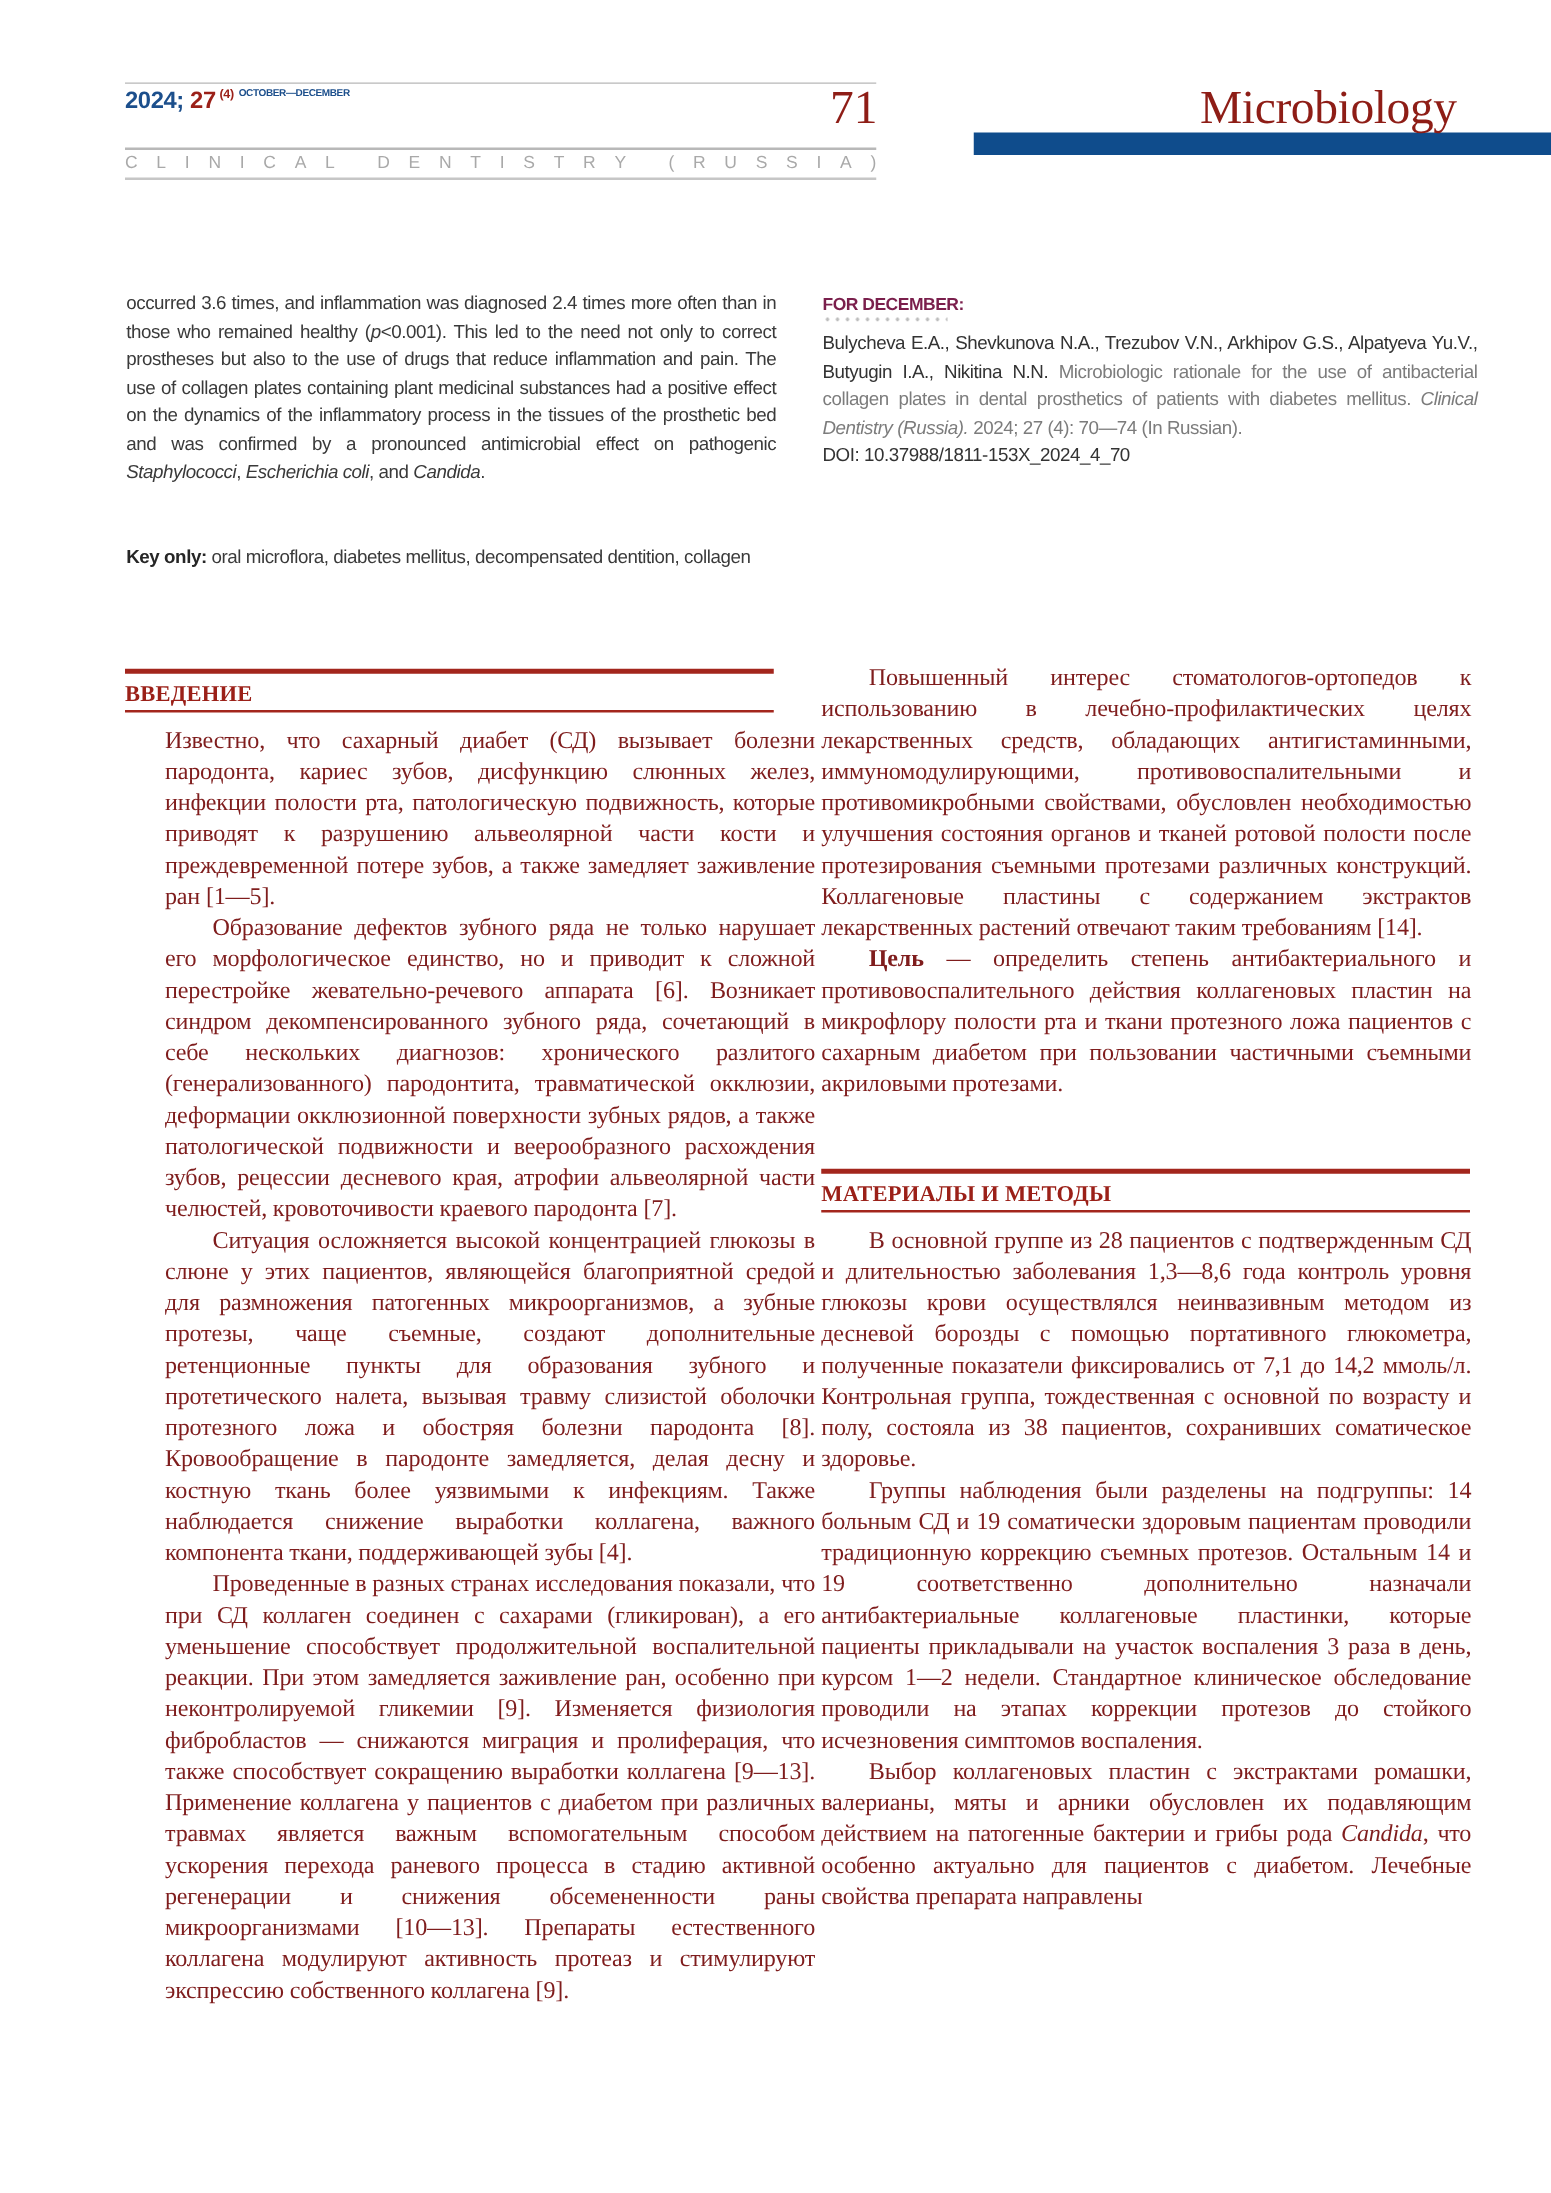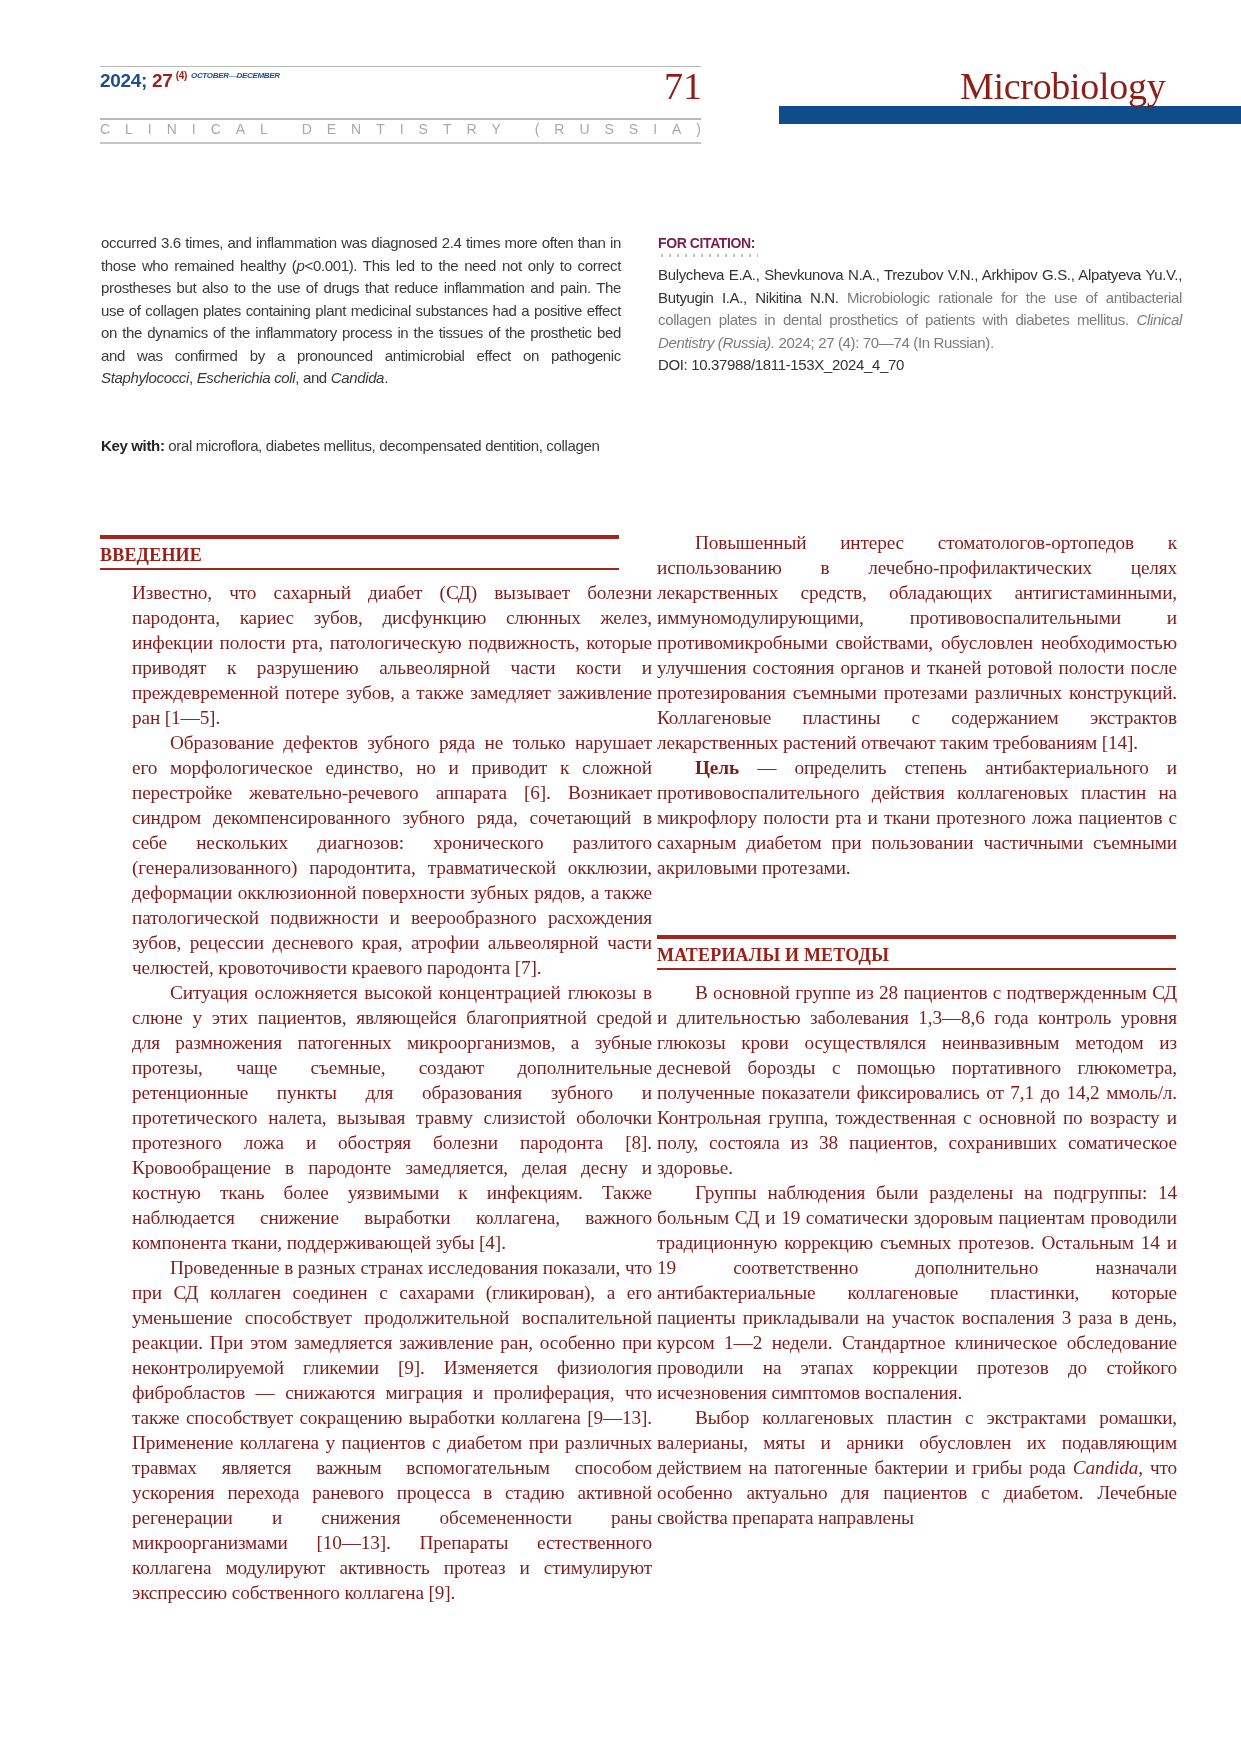--- a/index.html
+++ b/index.html
@@ -3,21 +3,21 @@
 <meta charset="utf-8">
 <style>
   html, body { margin: 0; padding: 0; background: #ffffff; }
   body { width: 1241px; height: 1754px; position: relative; overflow: hidden; color: #2a2a2a; }
 
   
   .hdr-line-top { position: absolute; left: 100px; top: 66px; width: 601px; height: 1px; background: #b8b8b8; }
   .hdr-issue { position: absolute; left: 100px; top: 70px; font-family: "Liberation Sans", sans-serif; font-weight: bold; font-size: 19px; color: #1c4f8c; letter-spacing: -0.3px; }
   .hdr-issue .vol { color: #9b2018; }
   .hdr-issue sup { font-size: 10px; color: #9b2018; font-weight: bold; vertical-align: 8px; margin-left: 3px; }
-  .hdr-issue .period { font-size: 8px; font-style: italic; color: #1c4f8c; vertical-align: 9px; margin-left: 4px; font-weight: bold; text-align: right; }
+  .hdr-issue .period { font-size: 8px; color: #1c4f8c; vertical-align: 9px; margin-left: 4px; font-weight: bold; text-align: right; }
   .hdr-page { position: absolute; left: 660px; top: 64px; width: 42px; text-align: right; font-family: "Liberation Serif", serif; font-size: 38px; color: #8e1d16; }
   .hdr-line-mid { position: absolute; left: 100px; top: 118px; width: 601px; height: 2px; background: #b8b8b8; }
   .hdr-journal { position: absolute; left: 100px; top: 121px; width: 601px; font-family: "Liberation Sans", sans-serif; font-size: 14px; color: #a9a9a9; display: flex; justify-content: space-between; }
   .hdr-journal span { display: inline-block; }
   .hdr-line-bot { position: absolute; left: 100px; top: 142px; width: 601px; height: 2px; background: #c6c6c6; }
   .hdr-section { position: absolute; left: 960px; top: 64px; font-family: "Liberation Serif", serif; font-size: 38px; color: #8e1d16; z-index: 2; letter-spacing: -0.3px; text-align: right; }
   .hdr-bar { position: absolute; left: 779px; top: 106px; width: 462px; height: 18px; background: #0f4c8c; }
 
   
   .abstract { position: absolute; left: 101px; top: 232px; width: 520px; font-family: "Liberation Sans", sans-serif; font-size: 15px; line-height: 22.5px; color: #3a3a3a; text-align: justify; letter-spacing: -0.35px; }
@@ -83,23 +83,23 @@
       <span>A</span>
       <span>)</span>
     </div>
   <div class="hdr-line-bot"></div>
   <div class="hdr-bar"></div>
   <div class="hdr-section">Microbiology</div>
 </div>
 
 <div class="abstract"><span>occurred 3.6 times, and inflammation was diagnosed 2.4 times more often than in those who remained healthy (</span><i>p</i><span>&lt;0.001). This led to the need not only to correct prostheses but also to the use of drugs that reduce inflammation and pain. The use of collagen plates containing plant medicinal substances had a positive effect on the dynamics of the inflammatory process in the tissues of the prosthetic bed and was confirmed by a pronounced antimicrobial effect on pathogenic </span><i>Staphylococci</i><span>, </span><i>Escherichia coli</i><span>, and </span><i>Candida</i><span>.</span></div>
 
-<div class="keywords"><b>Key with:</b><span> oral microflora, diabetes mellitus, decompensated dentition, collagen</span></div>
+<div class="keywords"><b>Key only:</b><span> oral microflora, diabetes mellitus, decompensated dentition, collagen</span></div>
 
-<div class="cite-label">FOR CITATION:</div>
+<div class="cite-label">FOR DECEMBER:</div>
 <div class="cite-dots"></div>
 <div class="cite-body"><span class="authors">Bulycheva E.A., Shevkunova N.A., Trezubov V.N., Arkhipov G.S., Alpatyeva Yu.V., Butyugin I.A., Nikitina N.N.</span><span> Microbiologic rationale for the use of antibacterial collagen plates in dental prosthetics of patients with diabetes mellitus. </span><i>Clinical Dentistry (Russia).</i><span> 2024; 27 (4): 70—74 (In Russian).</span><br><span class="doi">DOI: 10.37988/1811-153X_2024_4_70</span></div>
 
 <div class="sec-rule-thick" style="left:100px; top:535px; width:519px;"></div>
 <div class="sec-title" style="left:100px; top:545px;">ВВЕДЕНИЕ</div>
 <div class="sec-rule-thin" style="left:100px; top:568px; width:519px;"></div>
 
 <div class="col" style="left:100px; top:580px; width:520px;margin-left:32px;">
   <p>Известно, что сахарный диабет (СД) вызывает болезни пародонта, кариес зубов, дисфункцию слюнных желез, инфекции полости рта, патологическую подвижность, которые приводят к разрушению альвеолярной части кости и преждевременной потере зубов, а также замедляет заживление ран [1—5].</p>
   <p class="ind">Образование дефектов зубного ряда не только нарушает его морфологическое единство, но и приводит к сложной перестройке жевательно-речевого аппарата [6]. Возникает синдром декомпенсированного зубного ряда, сочетающий в себе нескольких диагнозов: хронического разлитого (генерализованного) пародонтита, травматической окклюзии, деформации окклюзионной поверхности зубных рядов, а также патологической подвижности и веерообразного расхождения зубов, рецессии десневого края, атрофии альвеолярной части челюстей, кровоточивости краевого пародонта [7].</p>

